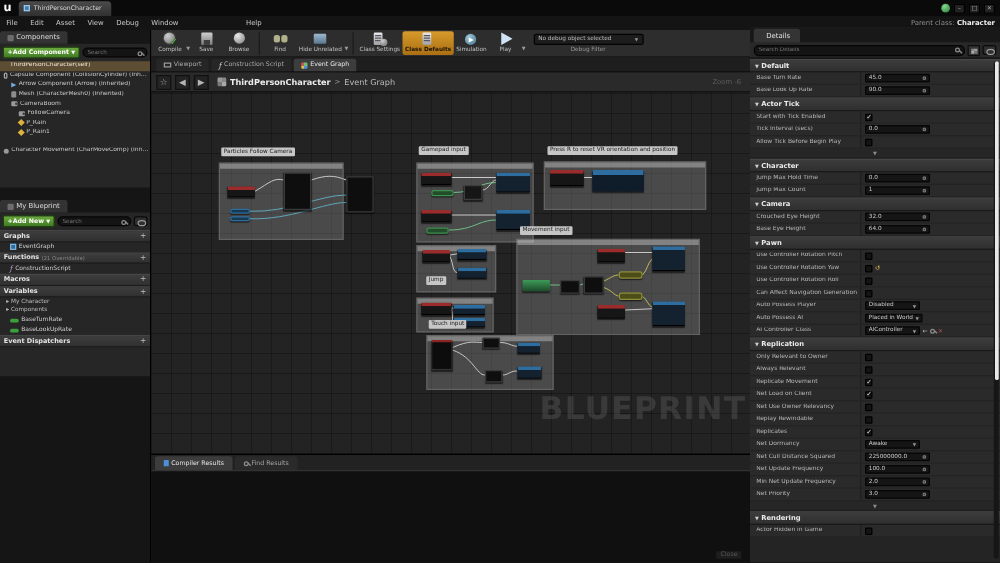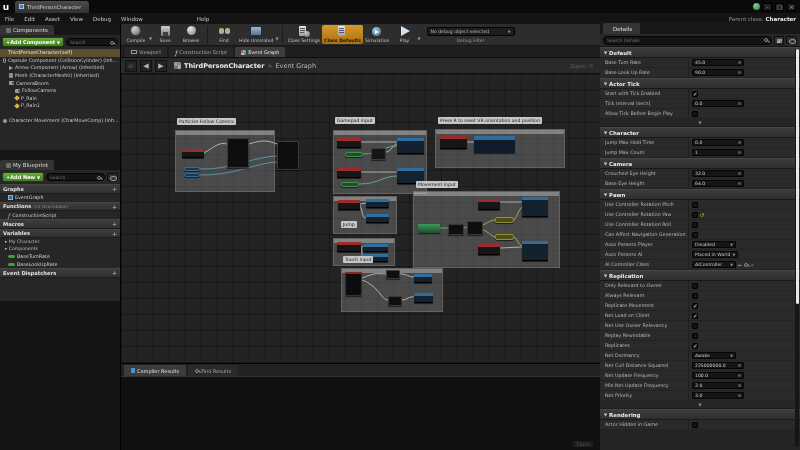--- a/index.html
+++ b/index.html
@@ -420,20 +420,21 @@
           <path d="M281 226 C 286 226, 288 222, 293 223" stroke="#d8d8d8" fill="none" stroke-width="0.8"></path>
           <path d="M319 154 L 327 154" stroke="#59c979" fill="none" stroke-width="0.8"></path>
           <path d="M343 154 L 346 153" stroke="#59c979" fill="none" stroke-width="0.8"></path>
           <path d="M362 151 C 368 148, 370 146, 374 146" stroke="#c8c83c" fill="none" stroke-width="0.8"></path>
           <path d="M362 156 C 368 158, 370 162, 374 163" stroke="#c8c83c" fill="none" stroke-width="0.8"></path>
           <path d="M379 128 L 401 128" stroke="#d8d8d8" fill="none" stroke-width="0.8"></path>
           <path d="M393 146 C 397 142, 397 136, 401 133" stroke="#c8c83c" fill="none" stroke-width="0.8"></path>
           <path d="M379 174 L 401 173" stroke="#d8d8d8" fill="none" stroke-width="0.8"></path>
           <path d="M393 163 C 397 166, 397 170, 401 172" stroke="#c8c83c" fill="none" stroke-width="0.8"></path>
         </svg>
+      <div class="watermark">BLUEPRINT</div>
     <div class="comment-box" style="left: 54px; top: 56px; width: 100px; height: 62px;"></div>
         <div class="comment-box" style="left: 212px; top: 56px; width: 94px; height: 64px;"></div>
         <div class="comment-box" style="left: 314px; top: 55px; width: 130px; height: 39px;"></div>
         <div class="comment-box" style="left: 212px; top: 122px; width: 64px; height: 38px;"></div>
         <div class="comment-box" style="left: 212px; top: 164px; width: 62px; height: 28px;"></div>
         <div class="comment-box" style="left: 220px; top: 194px; width: 102px; height: 44px;"></div>
         <div class="comment-box" style="left: 292px; top: 117px; width: 147px; height: 77px;"></div>
         <div class="node event" style="left: 61px; top: 75px; width: 22px; height: 9px;"></div>
         <div class="node pill-blue" style="left: 63px; top: 93px; width: 16px; height: 4px;"></div>
         <div class="node pill-blue" style="left: 63px; top: 99px; width: 16px; height: 4px;"></div>

